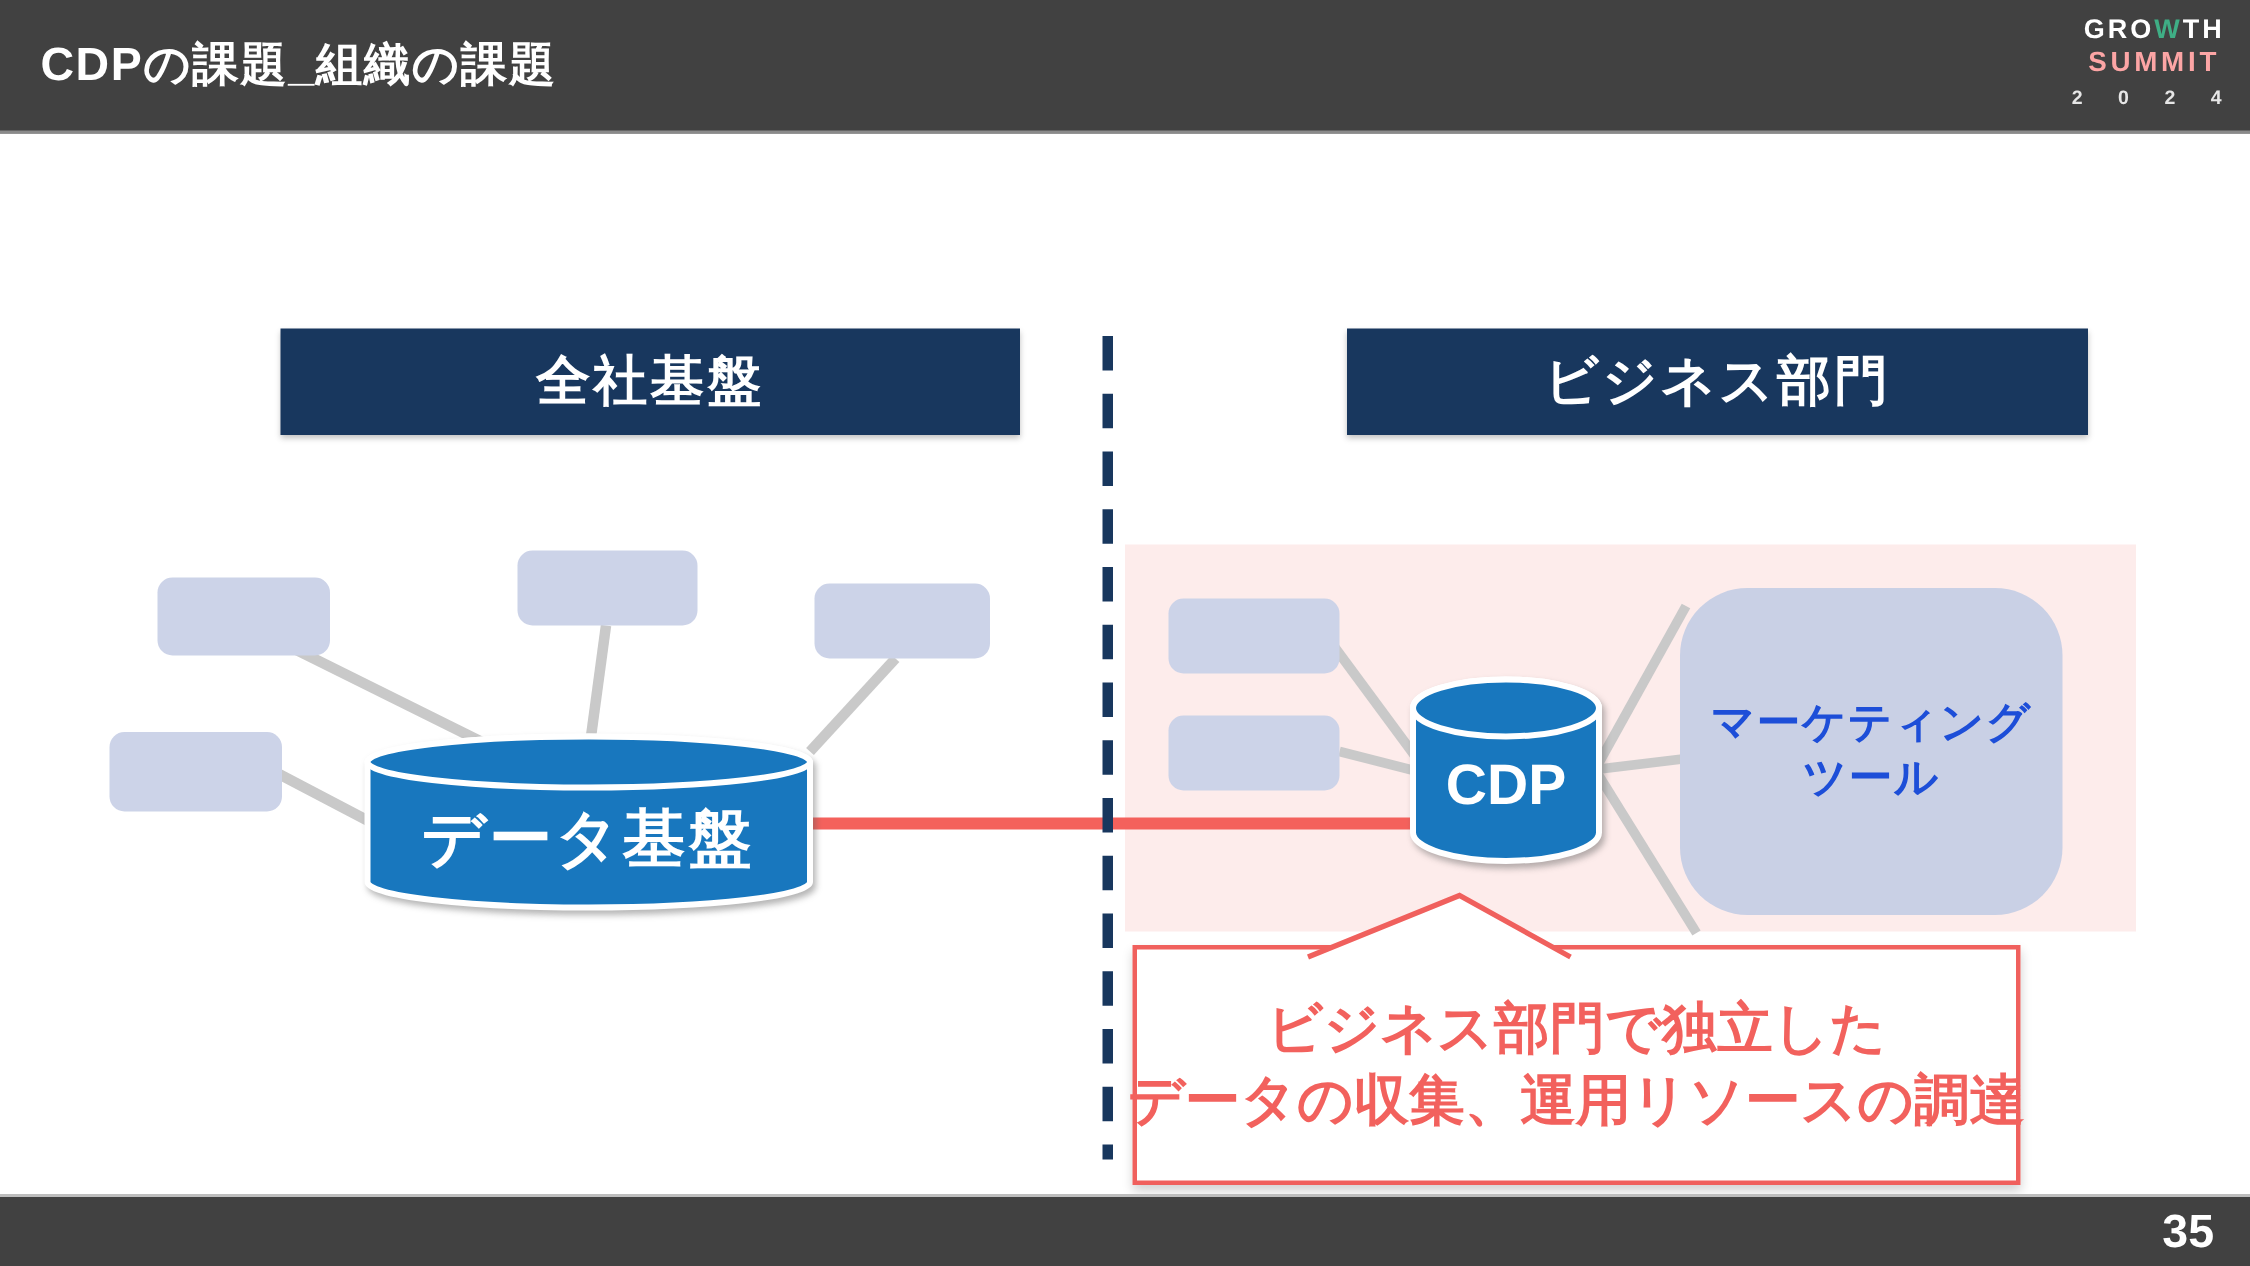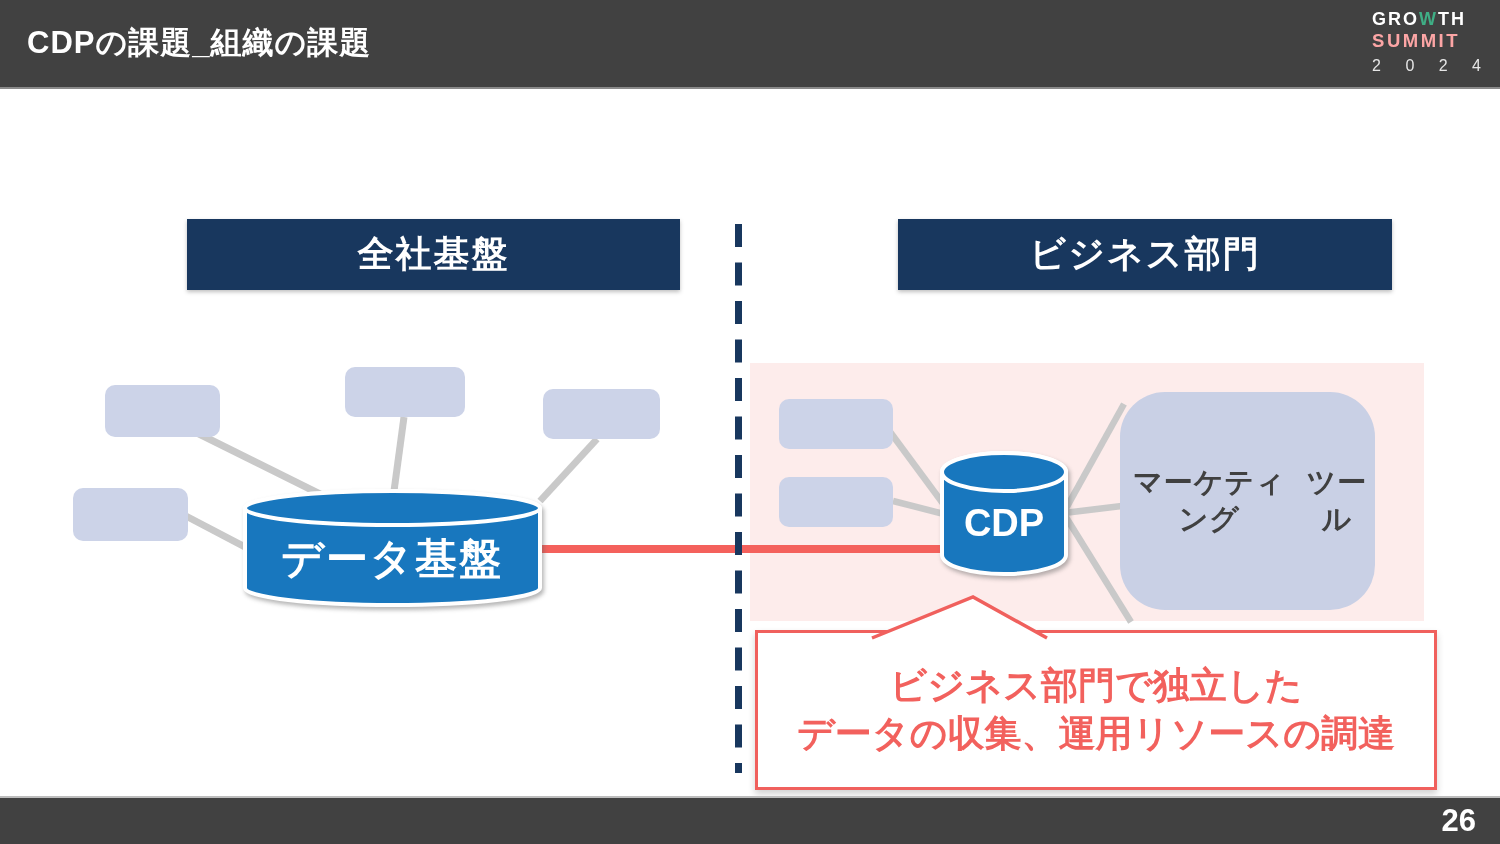--- a/index.html
+++ b/index.html
@@ -9,25 +9,25 @@
   }
   
   .topbar{
     position:absolute;left:0;top:0;width:1500px;height:87px;background:#414141;
     border-bottom:2px solid #8a8a8a;box-sizing:content-box;padding-left:31px;
   }
   .topbar-title{
     position:absolute;left:27px;top:22px;color:#ffffff;font-size:31px;font-weight:700;
     letter-spacing:1px;white-space:nowrap;
   }
-  .logo{position:absolute;right:40px;top:10px;text-align:left;line-height:1;margin-left:39px;}
+  .logo{position:absolute;right:40px;top:10px;text-align:center;line-height:1;margin-left:39px;}
   .logo .l1{font-size:18px;font-weight:600;color:#ffffff;letter-spacing:2px;}
   .logo .l1 .green{color:#3fae85;}
   .logo .l2{font-size:18.5px;font-weight:700;color:#fca5a5;letter-spacing:2.5px;margin-top:4px;}
-  .logo .l3{font-size:16px;color:#e6e6e6;letter-spacing:10px;margin-top:7px;font-weight:400;}
+  .logo .l3{font-size:13px;color:#e6e6e6;letter-spacing:10px;margin-top:7px;font-weight:700;}
   
   .footbar{
     position:absolute;left:0;bottom:0;width:1500px;height:46px;background:#414141;
     border-top:2px solid #bdbdbd;box-sizing:content-box;
   }
   .page-num{
     position:absolute;right:24px;top:50%;transform:translateY(-50%);
     color:#ffffff;font-size:31px;font-weight:700;
   }
   
@@ -50,26 +50,26 @@
   
   .diagram{position:absolute;left:0;top:0;pointer-events:none;}
   .cyl{filter:drop-shadow(2px 3px 2px rgba(90,90,90,0.45));}
   .cyl-label{fill:#ffffff;font-weight:700;font-family:"Liberation Sans","DejaVu Sans",sans-serif;}
   
   .lav{
     position:absolute;background:#ccd3e8;border-radius:10px;
   }
   .mkt-box{
     position:absolute;left:1120px;top:392px;width:255px;height:218px;background:#c9d0e5;
-    border-radius:45px;display:flex;align-items:center;justify-content:center;
-    color:#404040;font-size:29px;font-weight:700;line-height:37px;text-align:center;letter-spacing:1px;
+    border-radius:45px;display:flex;flex-direction:column;align-items:center;justify-content:center;
+    color:#1d4ed8;font-size:29px;font-weight:700;line-height:37px;text-align:center;letter-spacing:1px;
   }
   
   .callout{
-    position:absolute;left:755px;top:630px;width:682px;height:160px;background:#ffffff;
+    position:absolute;left:755px;top:630px;width:592px;height:160px;background:#ffffff;
     border:3px solid #f0605d;box-sizing:border-box;box-shadow:0 4px 7px rgba(0,0,0,0.18);
   }
   .callout-notch{position:absolute;left:103px;top:-40px;width:200px;height:52px;overflow:visible;}
   .callout-text{
     width:100%;height:100%;display:flex;flex-direction:column;align-items:center;justify-content:center;
     color:#f2615d;font-size:37px;font-weight:700;line-height:48px;text-align:center;white-space:nowrap;
   }
 </style>
 </head>
 <body>
@@ -143,16 +143,16 @@
       <polygon points="13,43 112,5 184,43 184,52 13,52" fill="#ffffff"></polygon>
       <polyline points="11,45 112,4 186,45" fill="none" stroke="#f0605d" stroke-width="3.5"></polyline>
     </svg>
     <div class="callout-text">
       <div>ビジネス部門で独立した</div>
       <div>データの収集、運用リソースの調達</div>
     </div>
   </div>
 
   <footer class="footbar">
-    <span class="page-num">26</span>
+    <span class="page-num">35</span>
   </footer>
 
 </div>
 
 </body></html>

